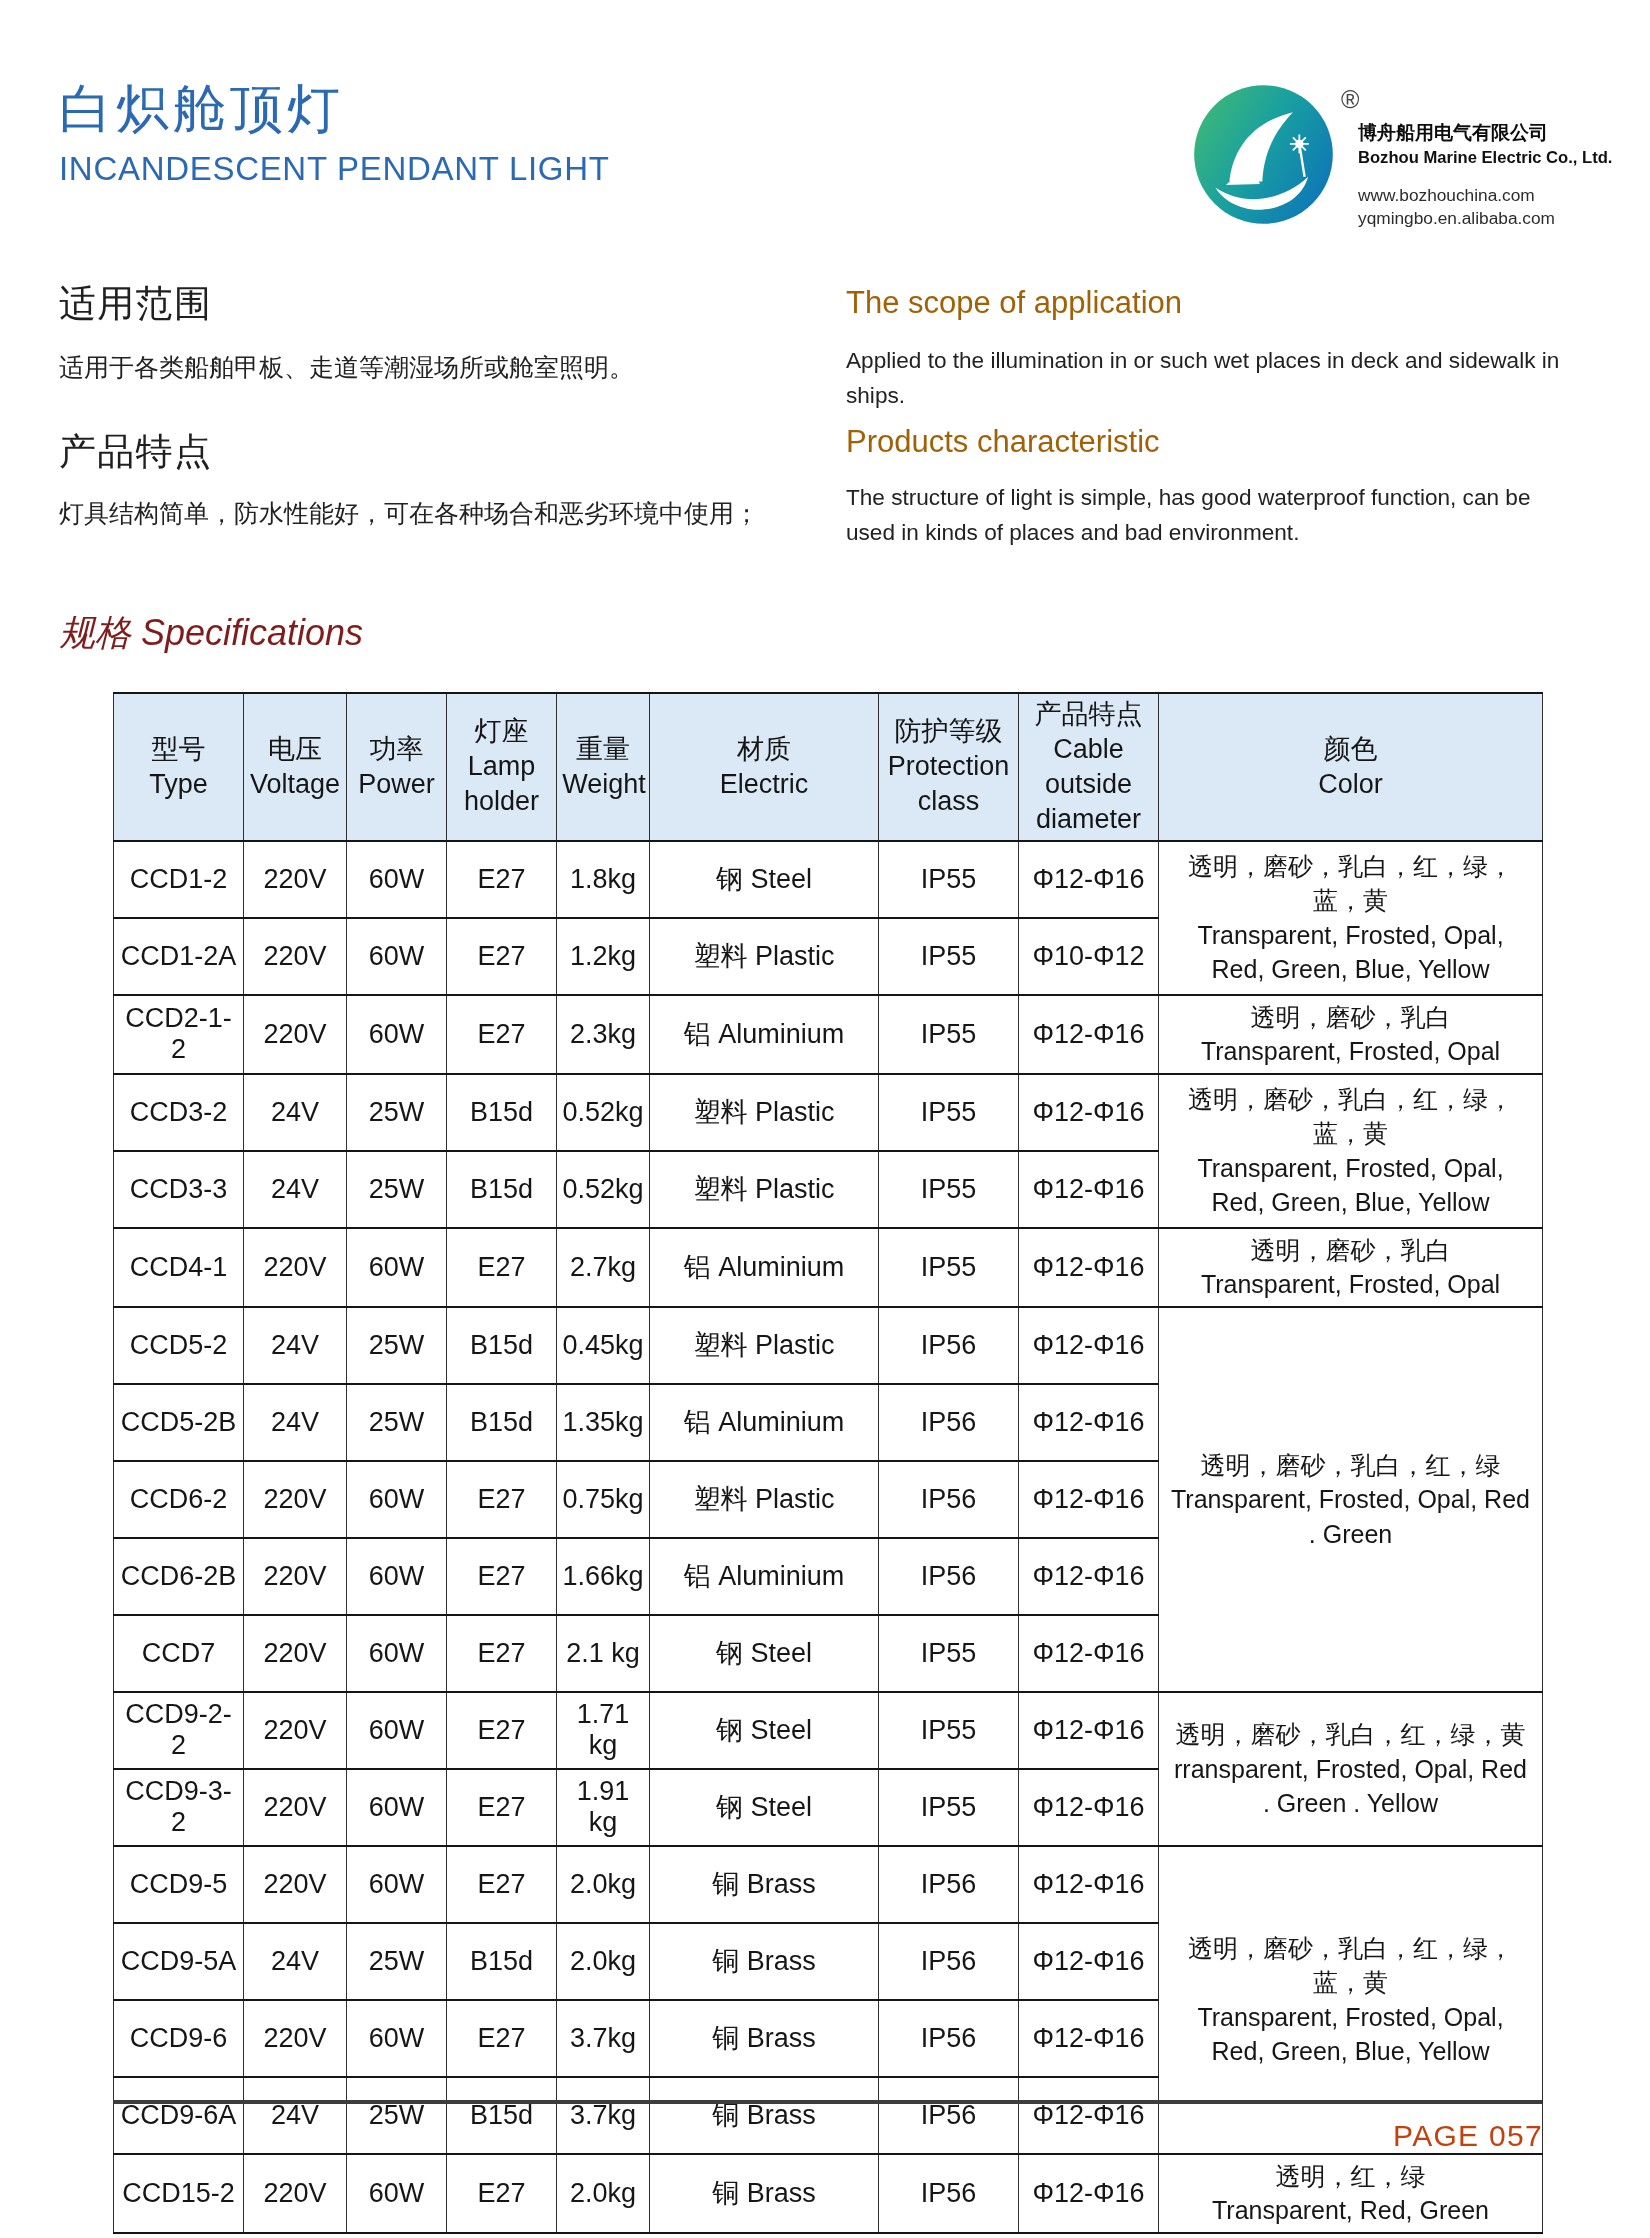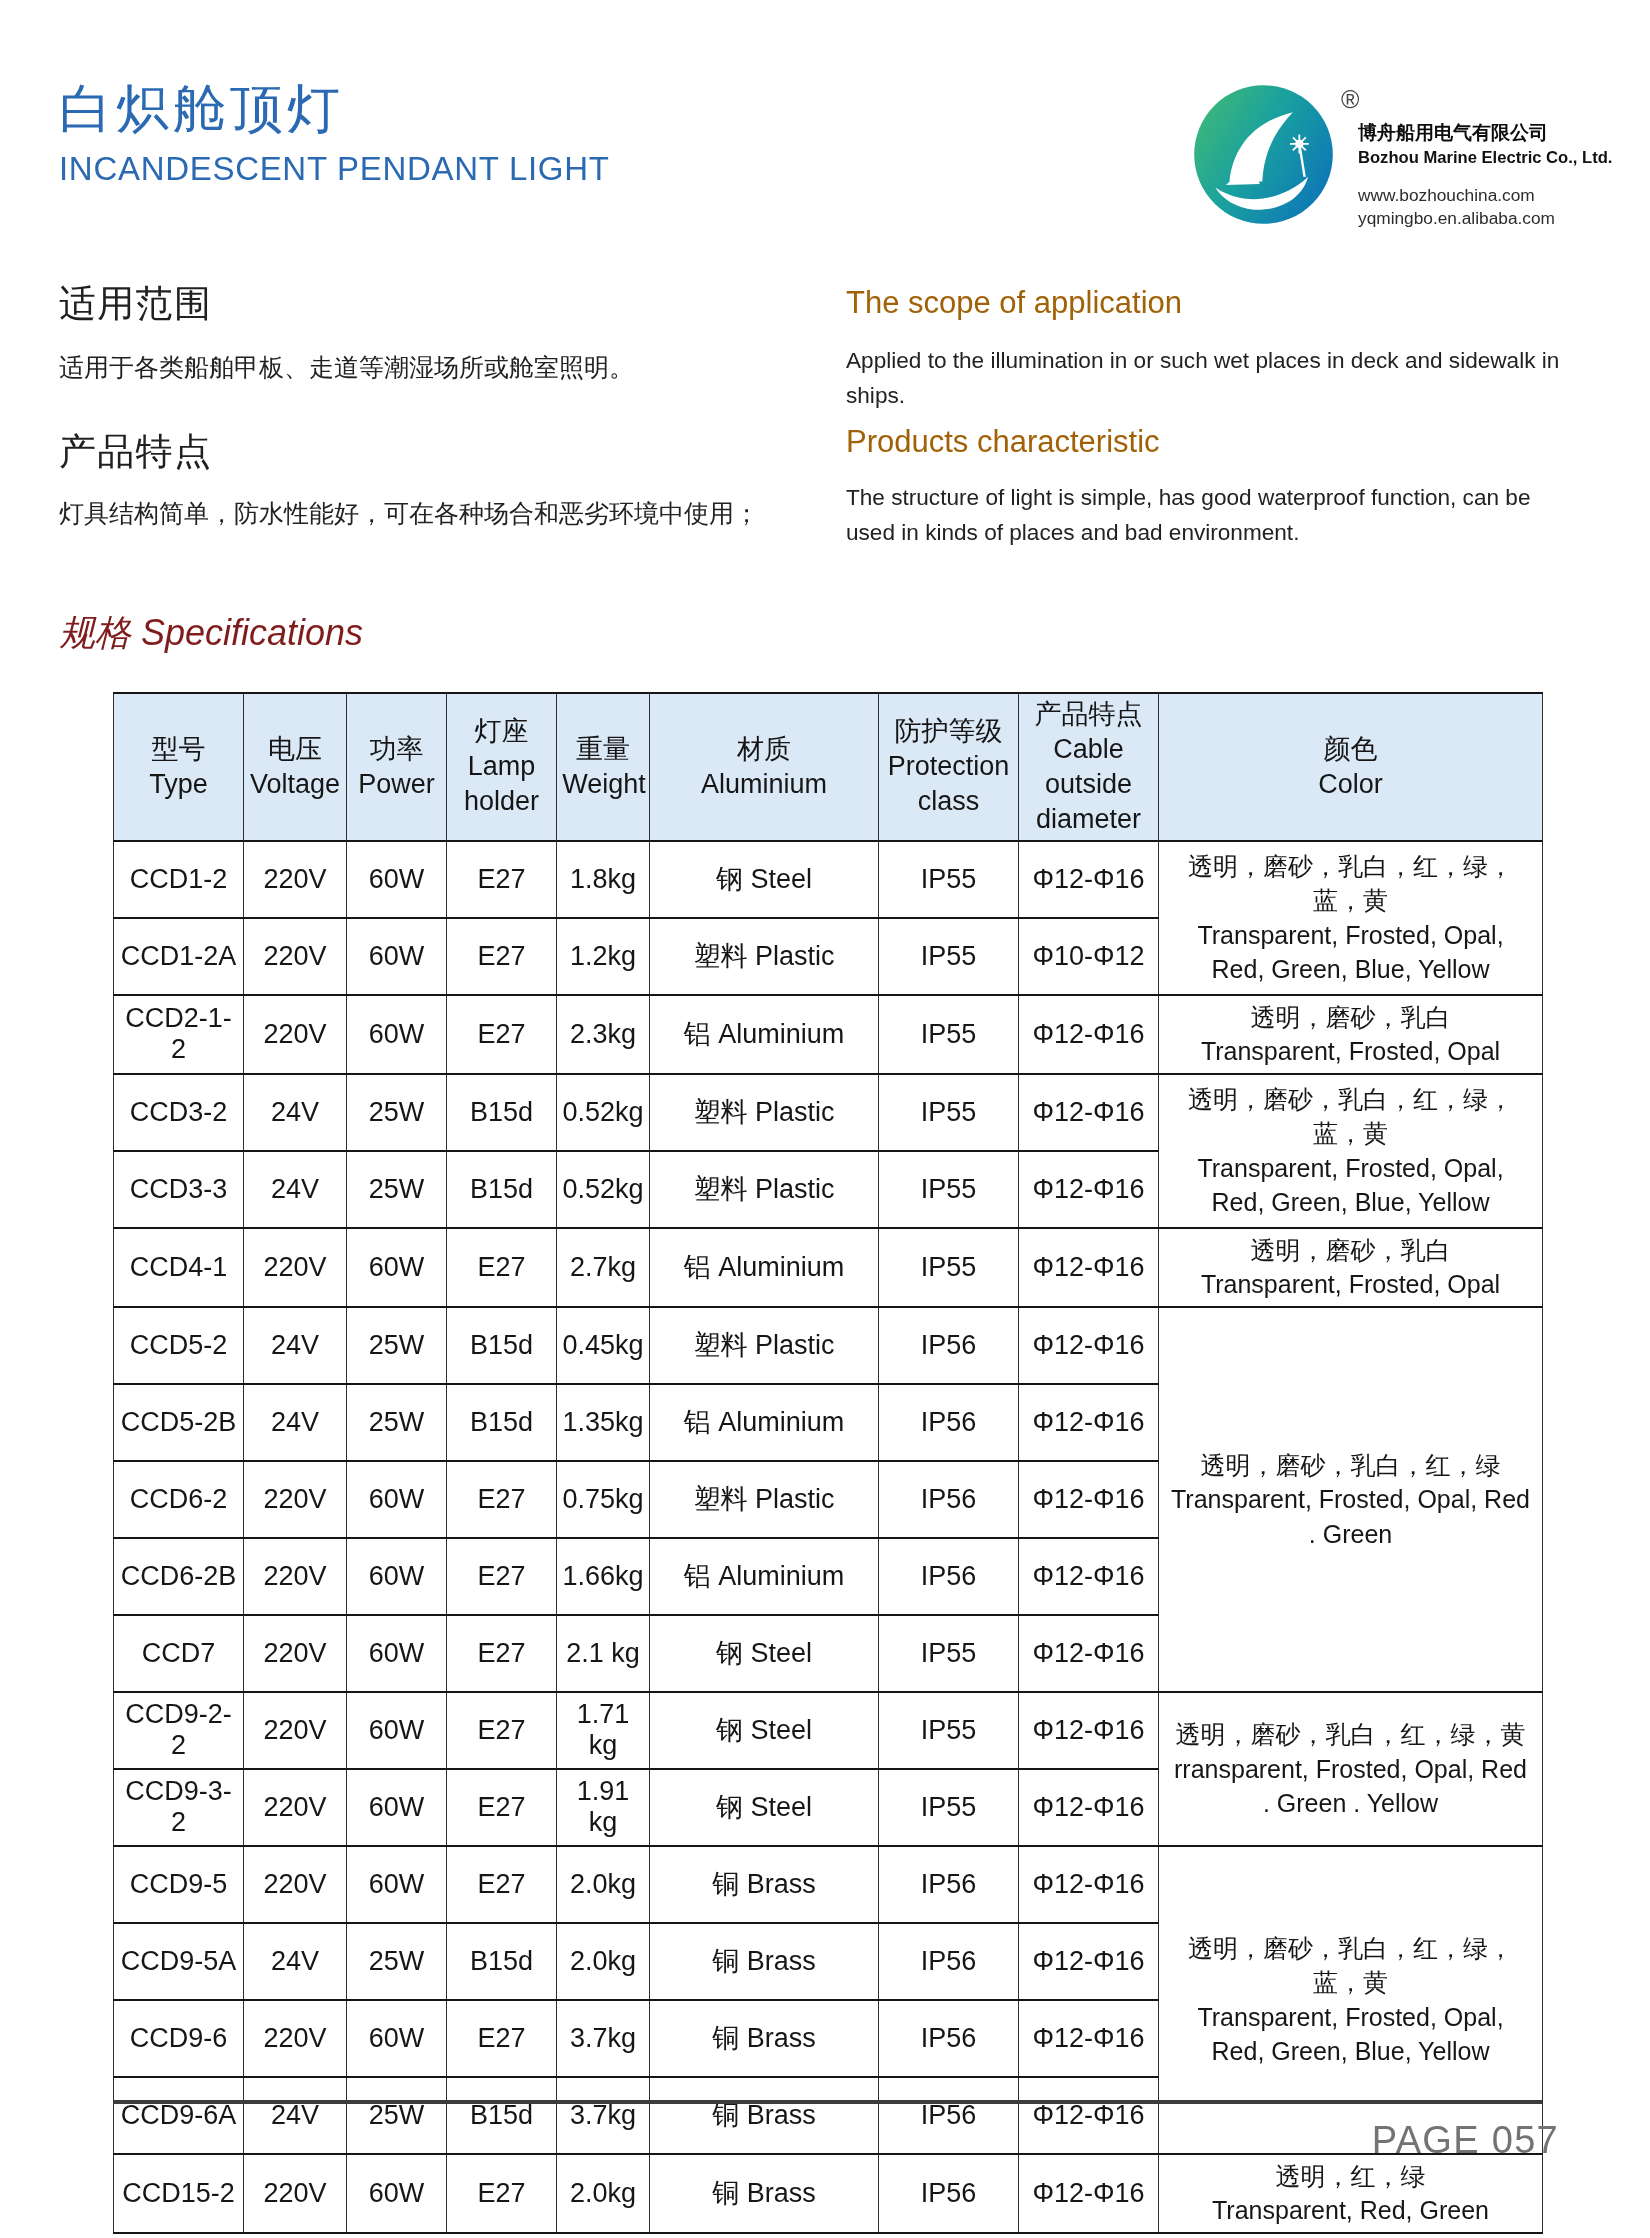--- a/index.html
+++ b/index.html
@@ -51,21 +51,21 @@
     padding:2.7px 5.3px; overflow:hidden;
   }
   .spec-table thead tr { height:116px; }
   .spec-table thead th { background:#dbe9f7; font-size:27px; line-height:1.3; }
   .spec-table tbody tr { height:77px; }
   .spec-table tbody td { font-size:27px; background:#ffffff; }
   .spec-table td.color-cell { font-size:25px; line-height:1.38; padding:4px 9.3px; }
 
   
   .footer-line { left:113px; top:2100px; width:1429px; height:4px; background:#3d3d3d; }
-  .page-num { right:91px; top:2119px; font-size:38px; color:#737373; letter-spacing:1.3px; }
+  .page-num { right:107px; top:2119px; font-size:30px; color:#c2410c; letter-spacing:1.3px; }
 </style>
 </head>
 <body>
 
 <div class="abs title-zh">白炽舱顶灯</div>
 <div class="abs title-en">INCANDESCENT PENDANT LIGHT</div>
 
 <div class="abs logo-wrap">
   <svg class="logo-svg" width="141" height="141" viewBox="0 0 240 240">
     <defs>
@@ -131,21 +131,21 @@
       <th>
         <div>灯座</div>
         <div>Lamp holder</div>
       </th>
       <th>
         <div>重量</div>
         <div>Weight</div>
       </th>
       <th>
         <div>材质</div>
-        <div>Aluminium</div>
+        <div>Electric</div>
       </th>
       <th>
         <div>防护等级</div>
         <div>Protection class</div>
       </th>
       <th>
         <div>产品特点</div>
         <div>Cable outside diameter</div>
       </th>
       <th>

